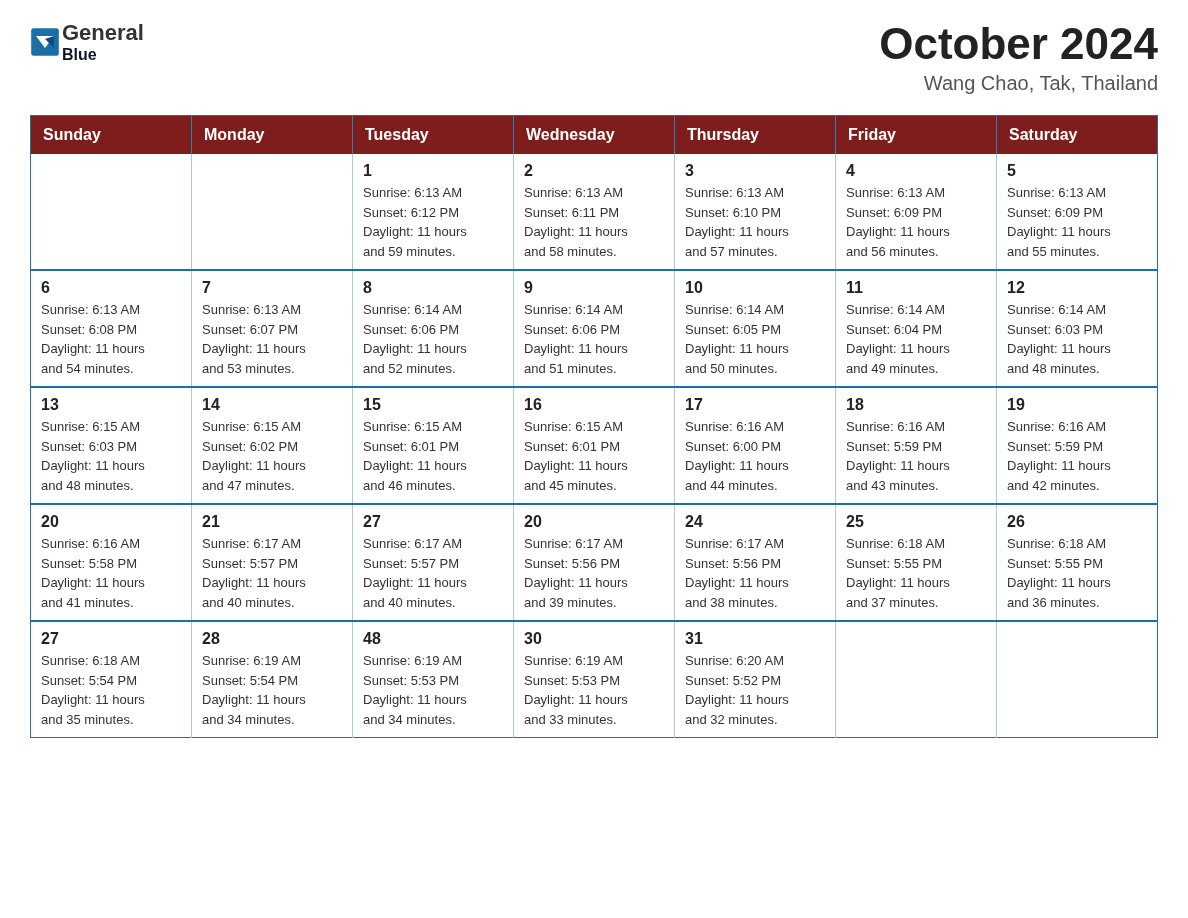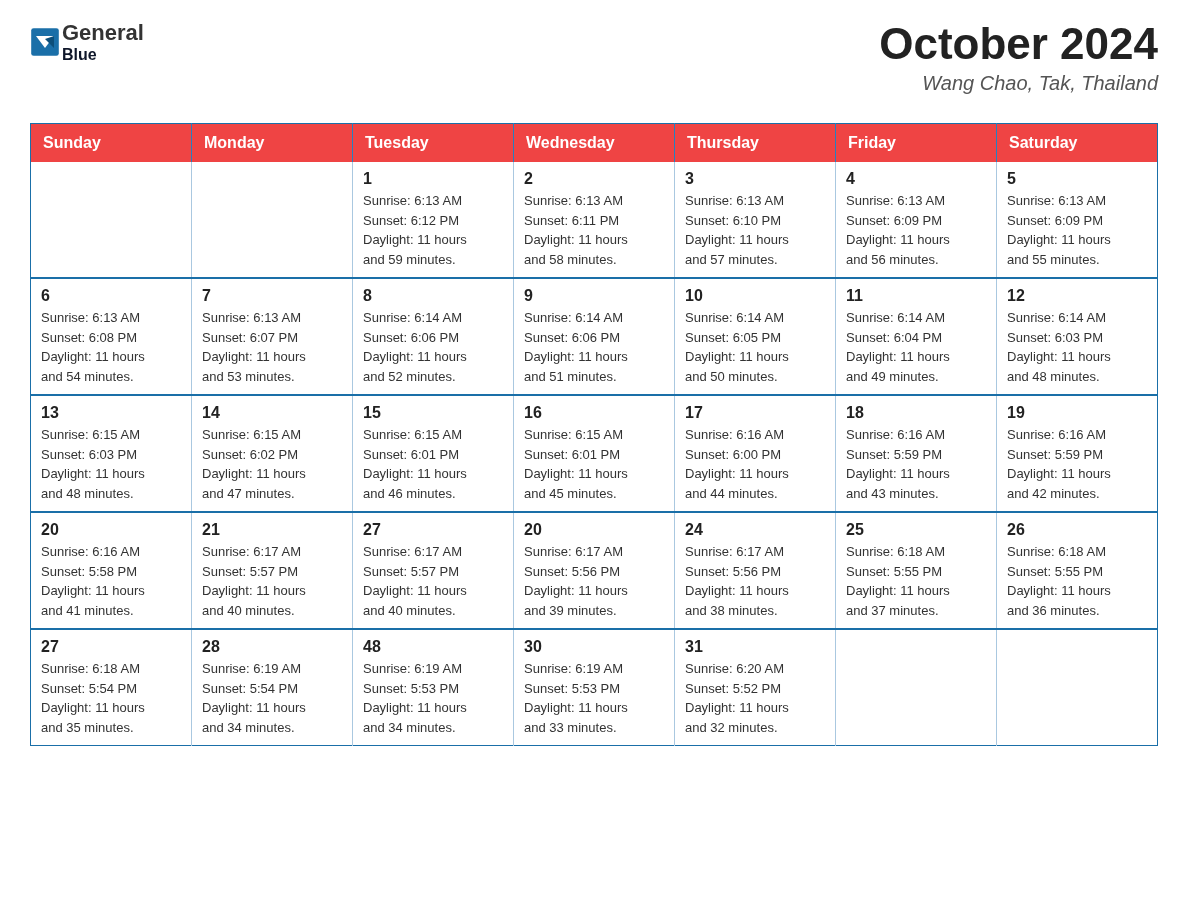--- a/index.html
+++ b/index.html
@@ -7,21 +7,21 @@
       font-family: Arial, sans-serif;
       background: #fff;
       padding: 20px 30px;
       width: 1188px;
       min-height: 918px;
     }
     .header {
       display: flex;
       justify-content: space-between;
       align-items: flex-start;
-      margin-bottom: 28px;
+      margin-bottom: 20px;
     }
     .logo {
       display: flex;
       align-items: center;
     }
     .logo-icon {
       width: 30px;
       height: 30px;
       margin-right: 2px;
     }
@@ -31,29 +31,28 @@
     .month-title {
       font-size: 44px;
       font-weight: bold;
       color: #222;
       line-height: 1.1;
     }
     .location {
       font-size: 20px;
       color: #555;
       margin-top: 4px;
-      font-style: italic;
     }
     .calendar {
       width: 100%;
       border-collapse: collapse;
       border: 1px solid #1a6fa8;
     }
     .calendar thead tr th {
-      background-color: #ef4444;
+      background-color: #7f1d1d;
       color: #fff;
       font-size: 16px;
       font-weight: bold;
       padding: 10px 12px;
       text-align: left;
       border-right: 1px solid #2580c0;
     }
     .calendar thead tr th:last-child {
       border-right: none;
     }

